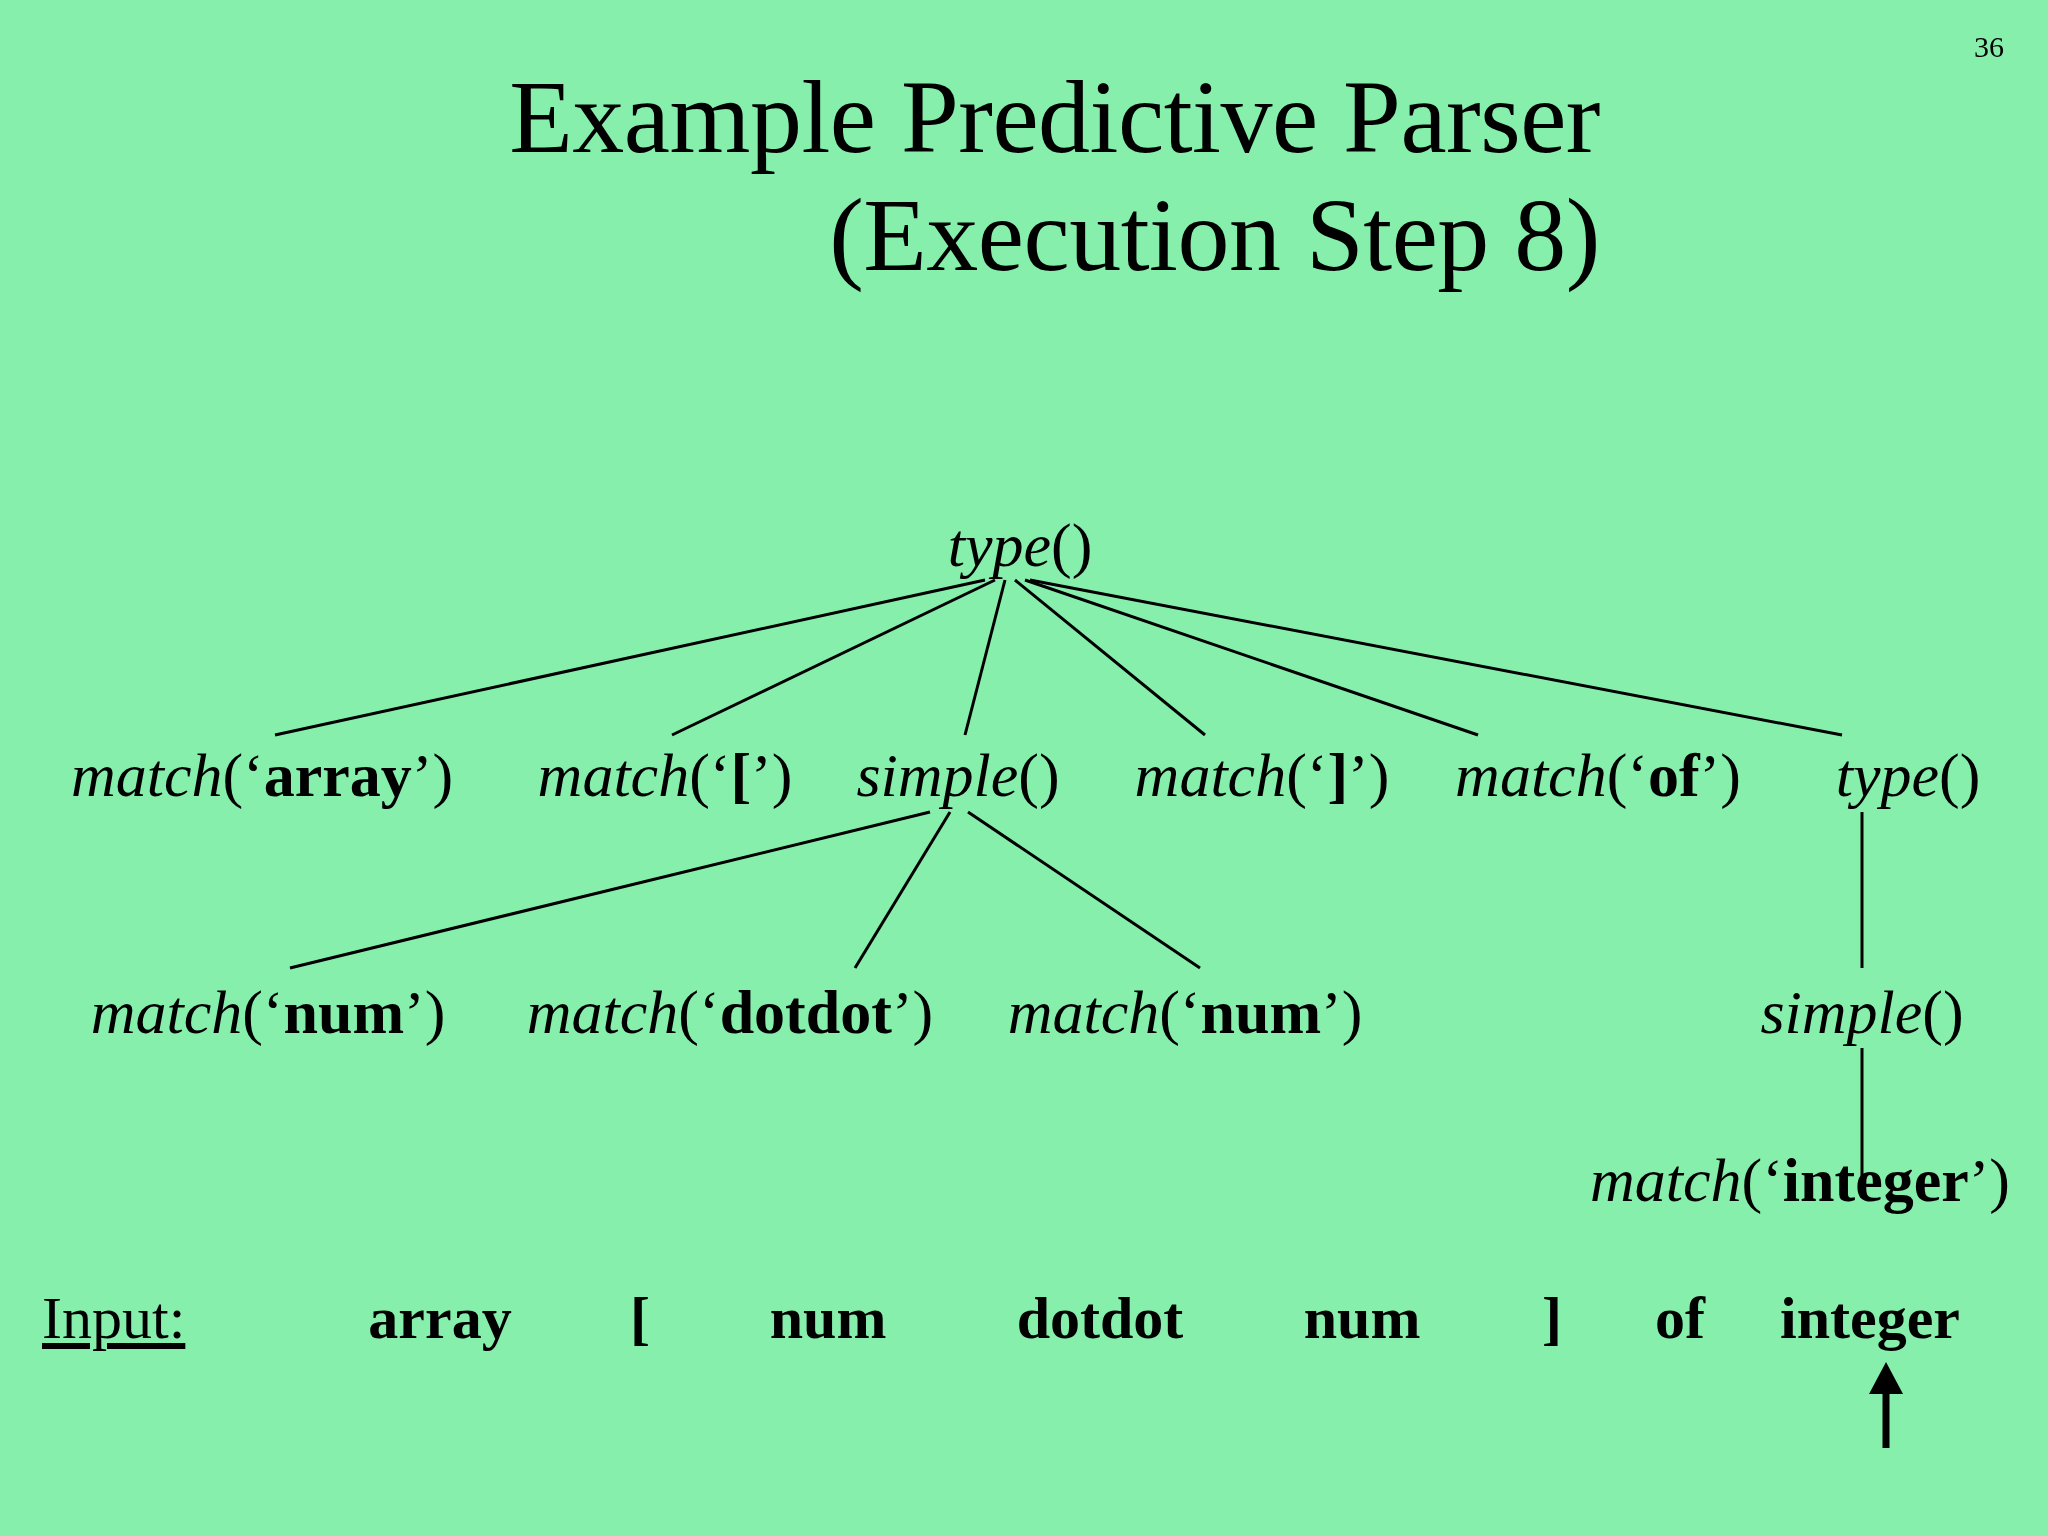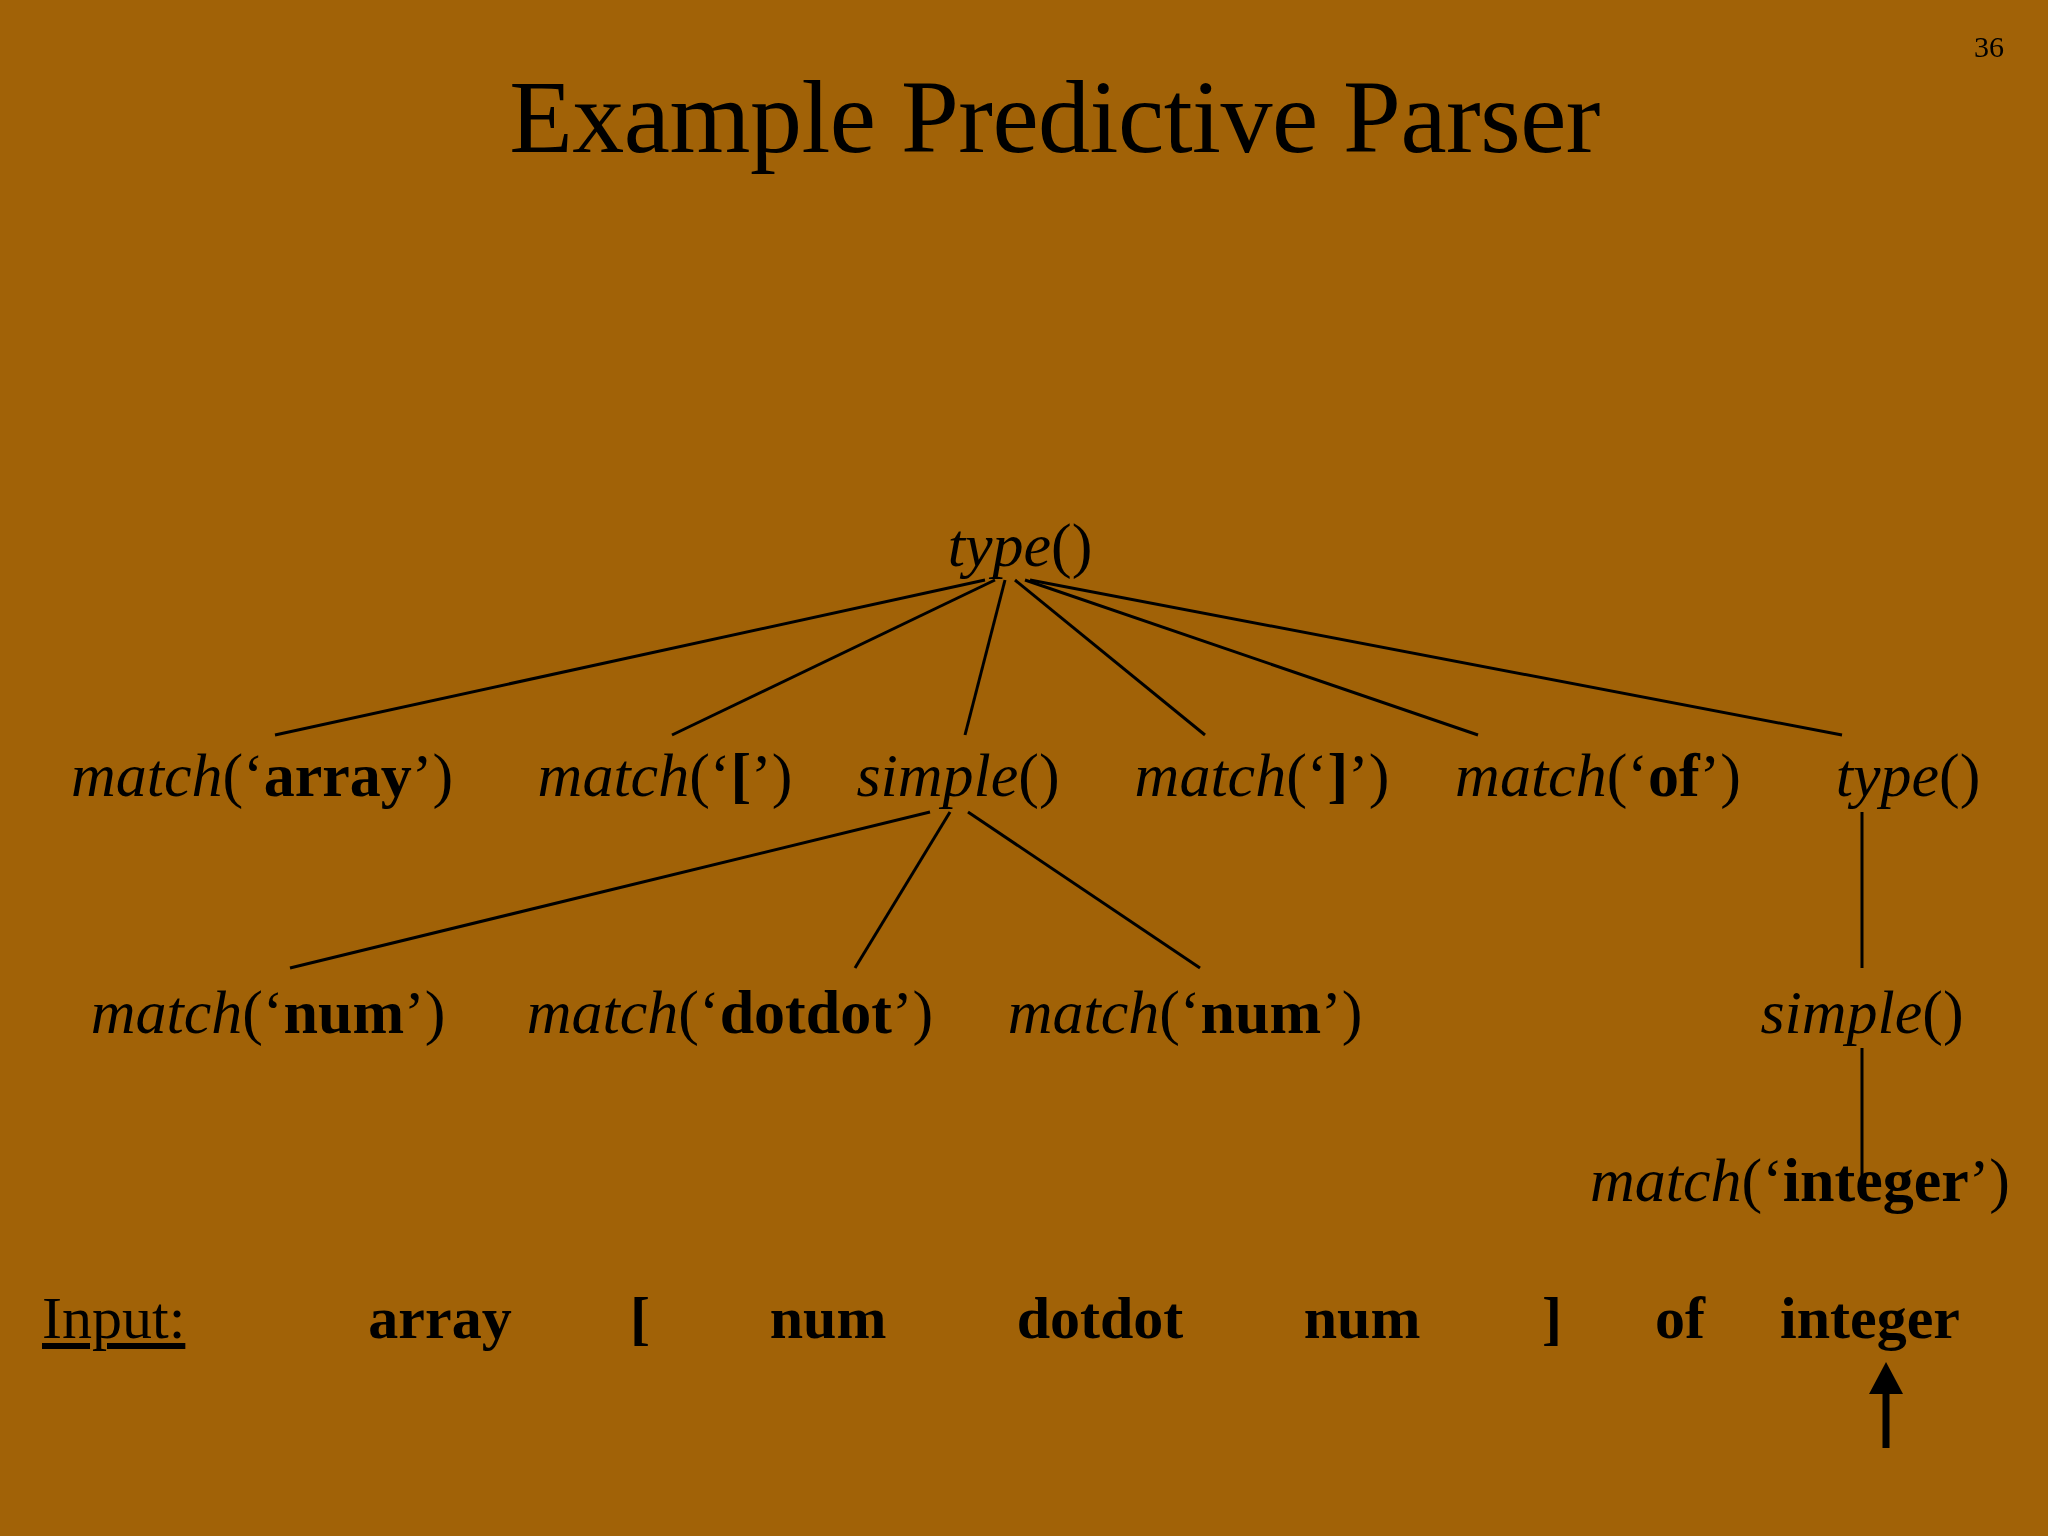--- a/index.html
+++ b/index.html
@@ -5,21 +5,21 @@
 <style>
   html, body {
     margin: 0;
     padding: 0;
     background: #ffffff;
   }
   #slide {
     position: relative;
     width: 2048px;
     height: 1536px;
-    background: #a16207;
+    background: #86efac;
     overflow: hidden;
     font-family: "Liberation Serif", "DejaVu Serif", serif;
     color: #000000;
   }
 
   
   .page-number {
     position: absolute;
     right: 44px;
     top: 32px;
@@ -119,20 +119,21 @@
 </style>
 </head>
 <body>
 
 <div id="slide">
 
   <div class="page-number">36</div>
 
   <div class="title-block">
     <div class="title-line">Example Predictive Parser</div>
+    <div class="title-line">(Execution Step 8)</div>
   </div>
 
   <div class="tree">
     <svg class="edges" id="tree-edges" viewBox="0 0 2048 1536">
         <line x1="985" y1="580" x2="275" y2="735" stroke="#000000" stroke-width="3"></line>
         <line x1="995" y1="580" x2="672" y2="735" stroke="#000000" stroke-width="3"></line>
         <line x1="1005" y1="580" x2="965" y2="735" stroke="#000000" stroke-width="3"></line>
         <line x1="1015" y1="580" x2="1205" y2="735" stroke="#000000" stroke-width="3"></line>
         <line x1="1025" y1="580" x2="1478" y2="735" stroke="#000000" stroke-width="3"></line>
         <line x1="1030" y1="580" x2="1842" y2="735" stroke="#000000" stroke-width="3"></line>

